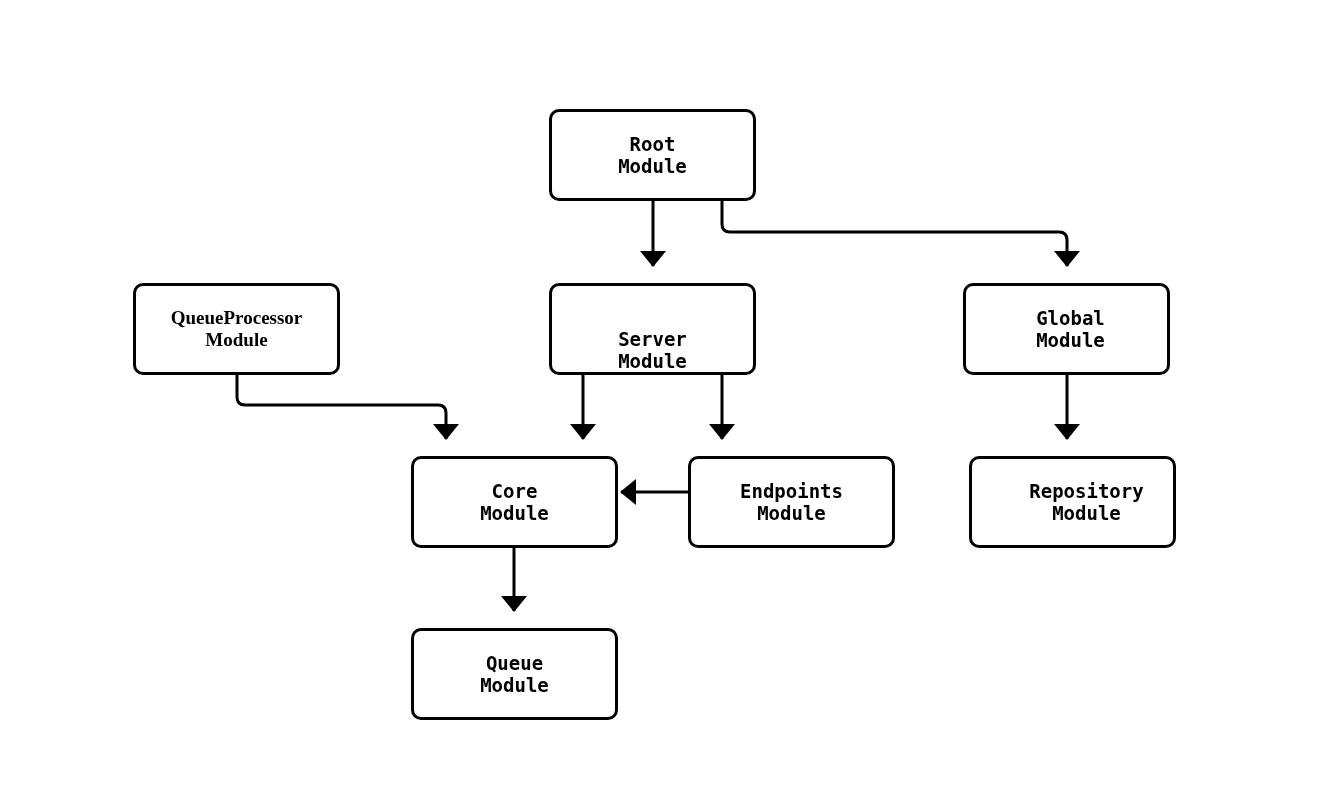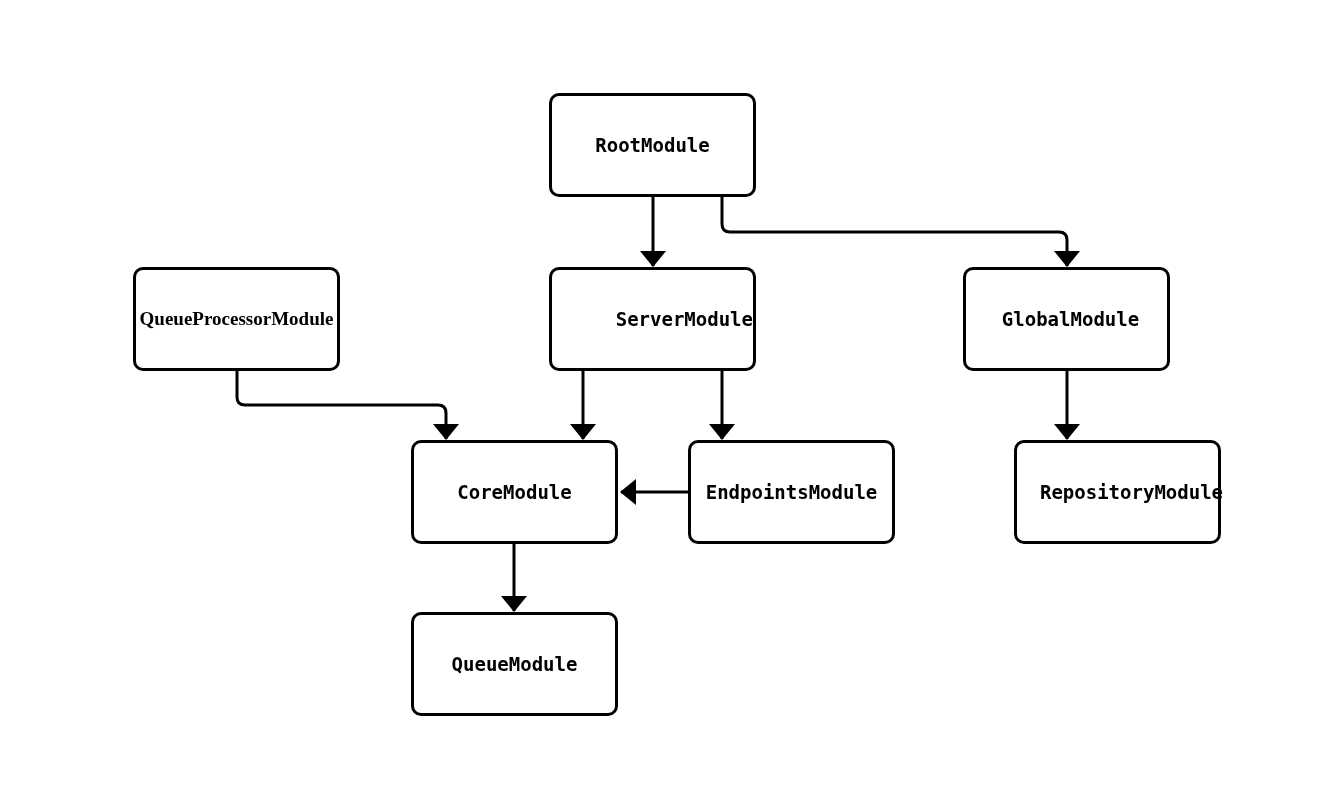--- a/index.html
+++ b/index.html
@@ -18,43 +18,44 @@
     position: absolute; left: 0; top: 0;
     width: 1337px; height: 809px;
   }
   .edges path.edge {
     fill: none;
     stroke: #000000;
     stroke-width: 3;
   }
   .node {
     position: absolute;
-    width: 207px; height: 104px;
+    width: 207px; height: 92px;
     box-sizing: border-box;
     background: #ffffff;
     border: 3px solid #000000;
     border-radius: 10px;
     display: flex;
-    flex-direction: row;
+    flex-direction: column;
     align-items: center;
     justify-content: center;
     font-weight: 700;
     font-size: 19px;
     line-height: 22px;
     color: #000000;
     text-align: center;
     white-space: nowrap;
+    margin-top: 16px;
   }
   .node-root          { left: 549px; top: 93px;  }
   .node-queueprocessor{ left: 133px; top: 267px; font-family: Liberation Serif, serif; }
   .node-server        { left: 549px; top: 267px; justify-content: flex-end; }
   .node-global        { left: 963px; top: 267px; padding-left: 8px; }
   .node-core          { left: 411px; top: 440px; }
   .node-endpoints     { left: 688px; top: 440px; }
-  .node-repository    { left: 1014px; top: 440px; padding-left: 28px; }
+  .node-repository    { left: 969px; top: 440px; padding-left: 28px; }
   .node-queue         { left: 411px; top: 612px; text-align: right; }
 </style>
 </head>
 <body>
 
 <div class="canvas">
 
   <svg class="edges" viewBox="0 0 1337 809" xmlns="http://www.w3.org/2000/svg">
     <defs>
       <marker id="arrowhead" viewBox="0 0 16 26" markerWidth="16" markerHeight="26" refX="15" refY="13" orient="auto" markerUnits="userSpaceOnUse">

